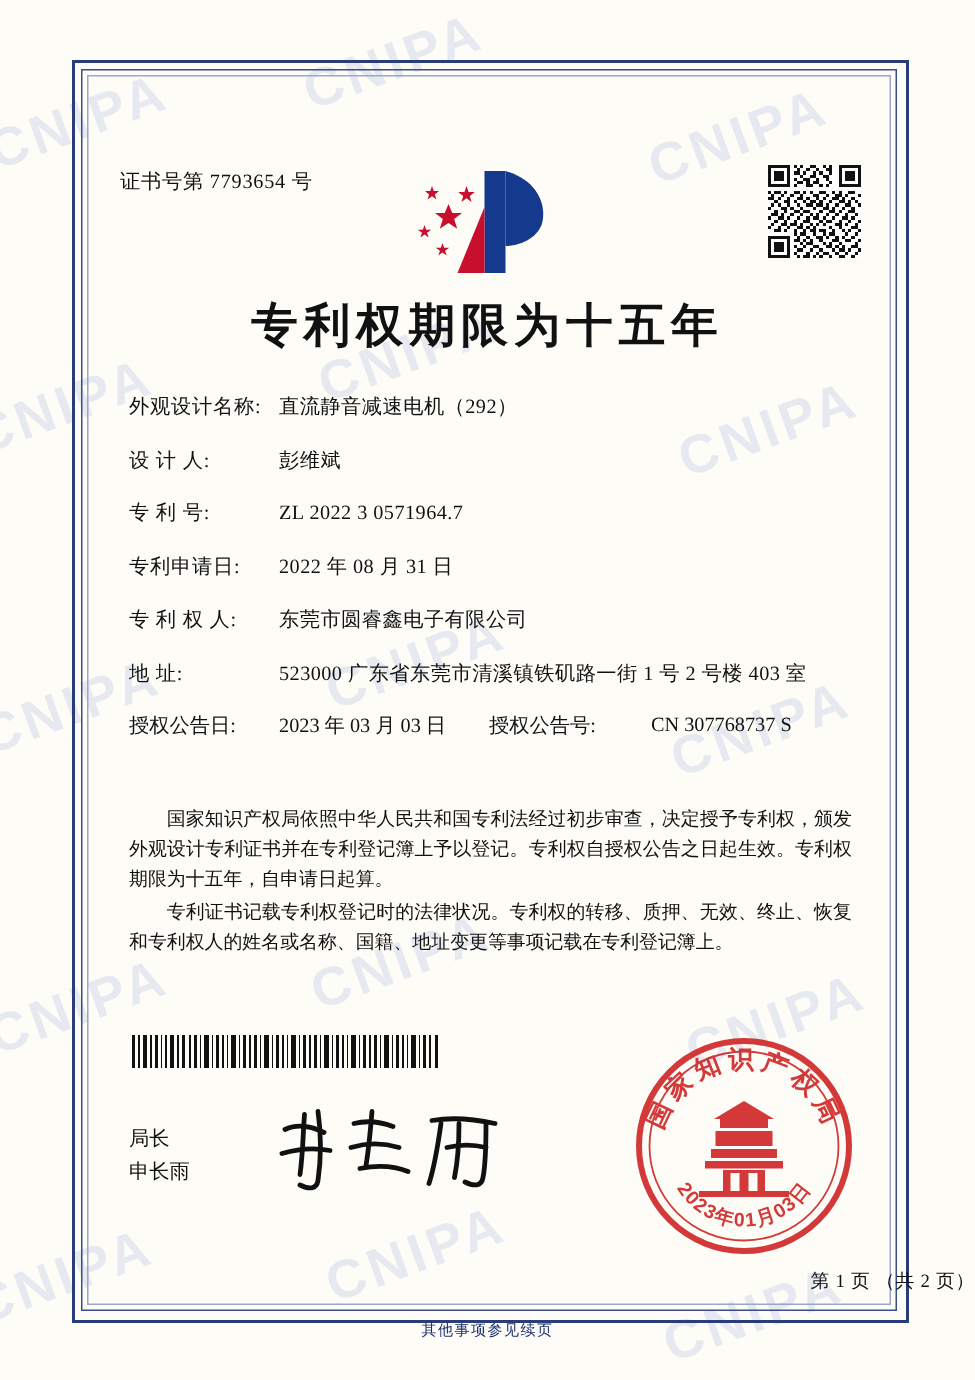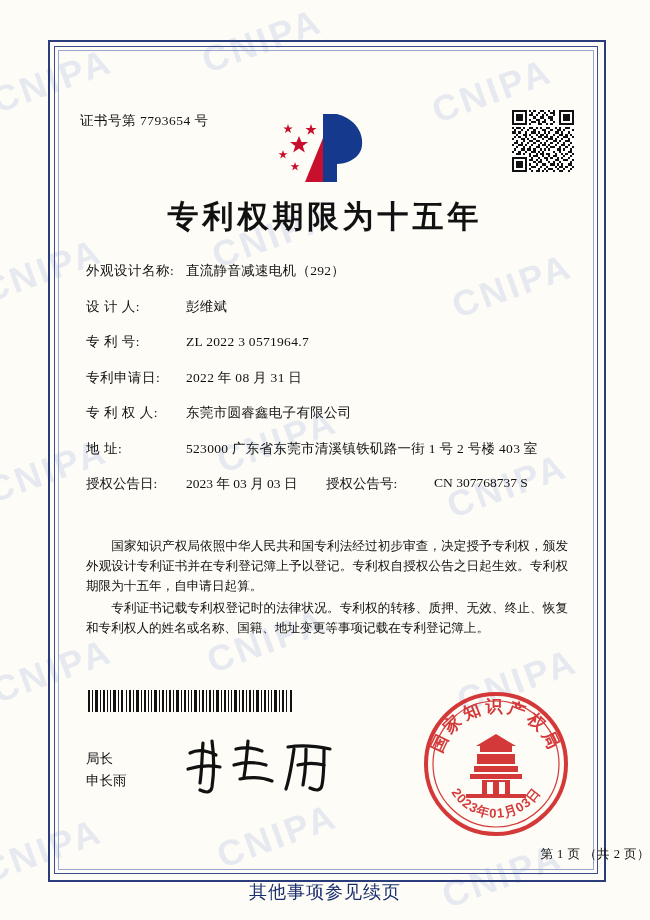--- a/index.html
+++ b/index.html
@@ -208,21 +208,21 @@
     color: #111;
     letter-spacing: .5px;
   }
 
   .footnote {
     position: absolute;
     left: 0;
     right: 0;
     top: 880px;
     text-align: center;
-    font-size: 18px;
+    font-size: 10px;
     color: #1b2f6e;
     letter-spacing: 1px;
   }
 </style>
 </head>
 <body>
 
 <div class="page">
 
   <div class="watermarks">

